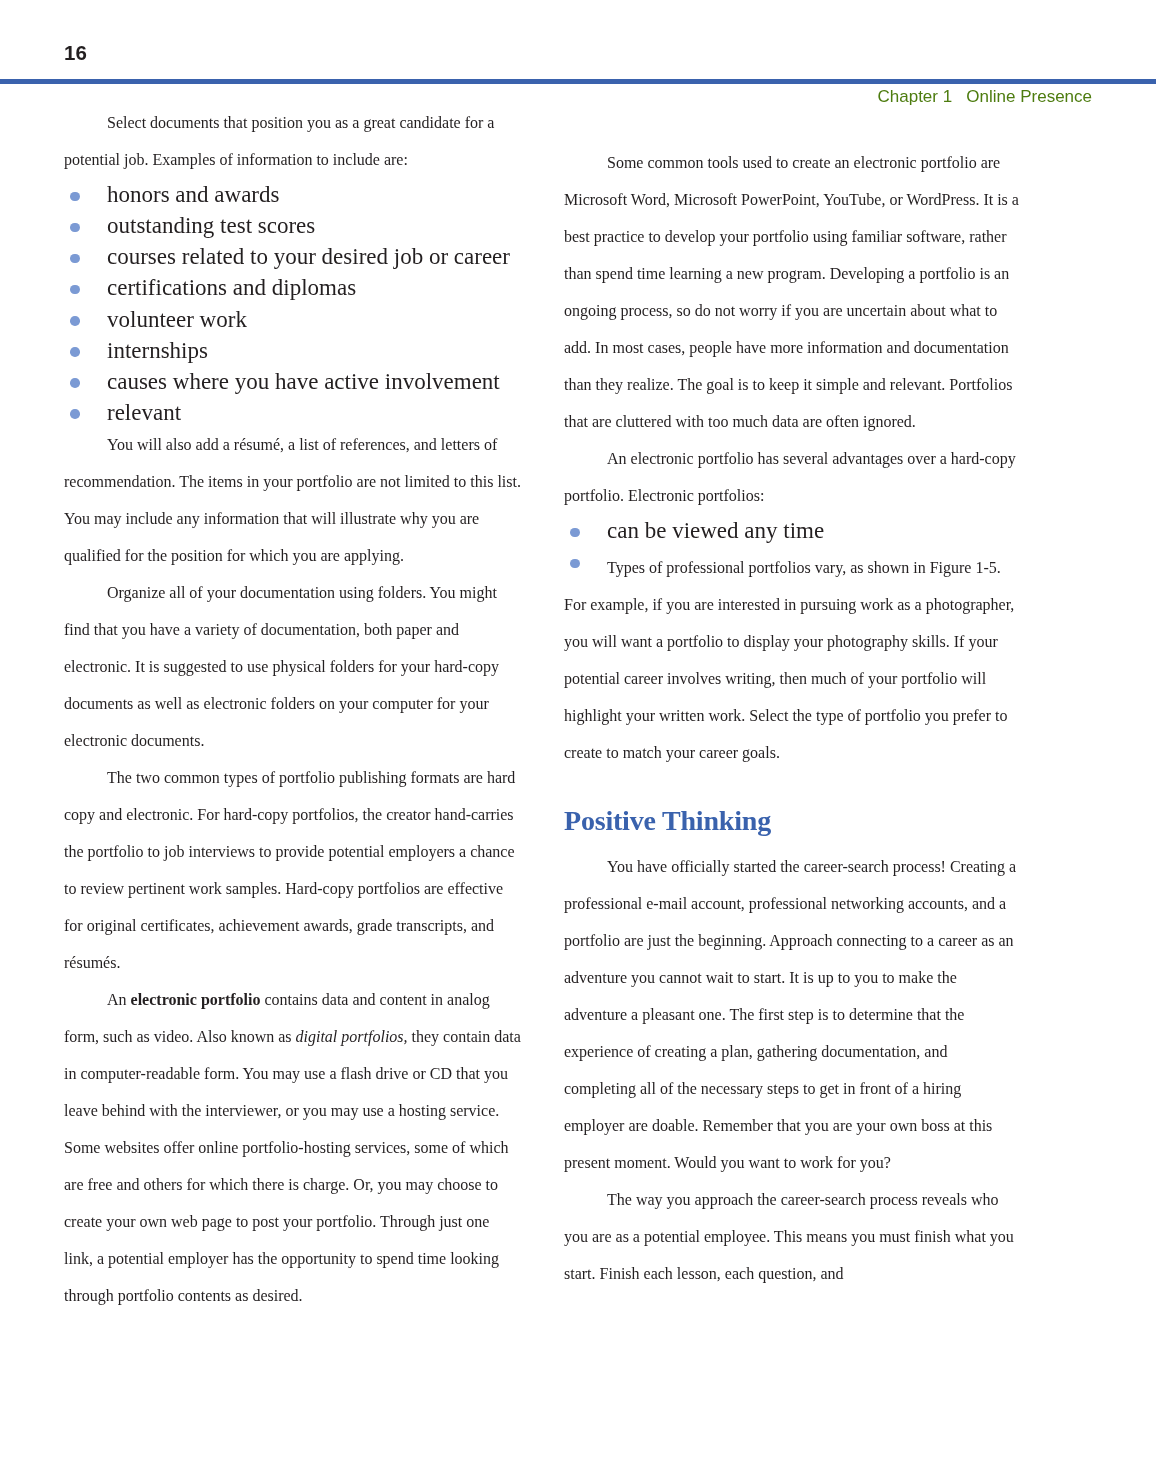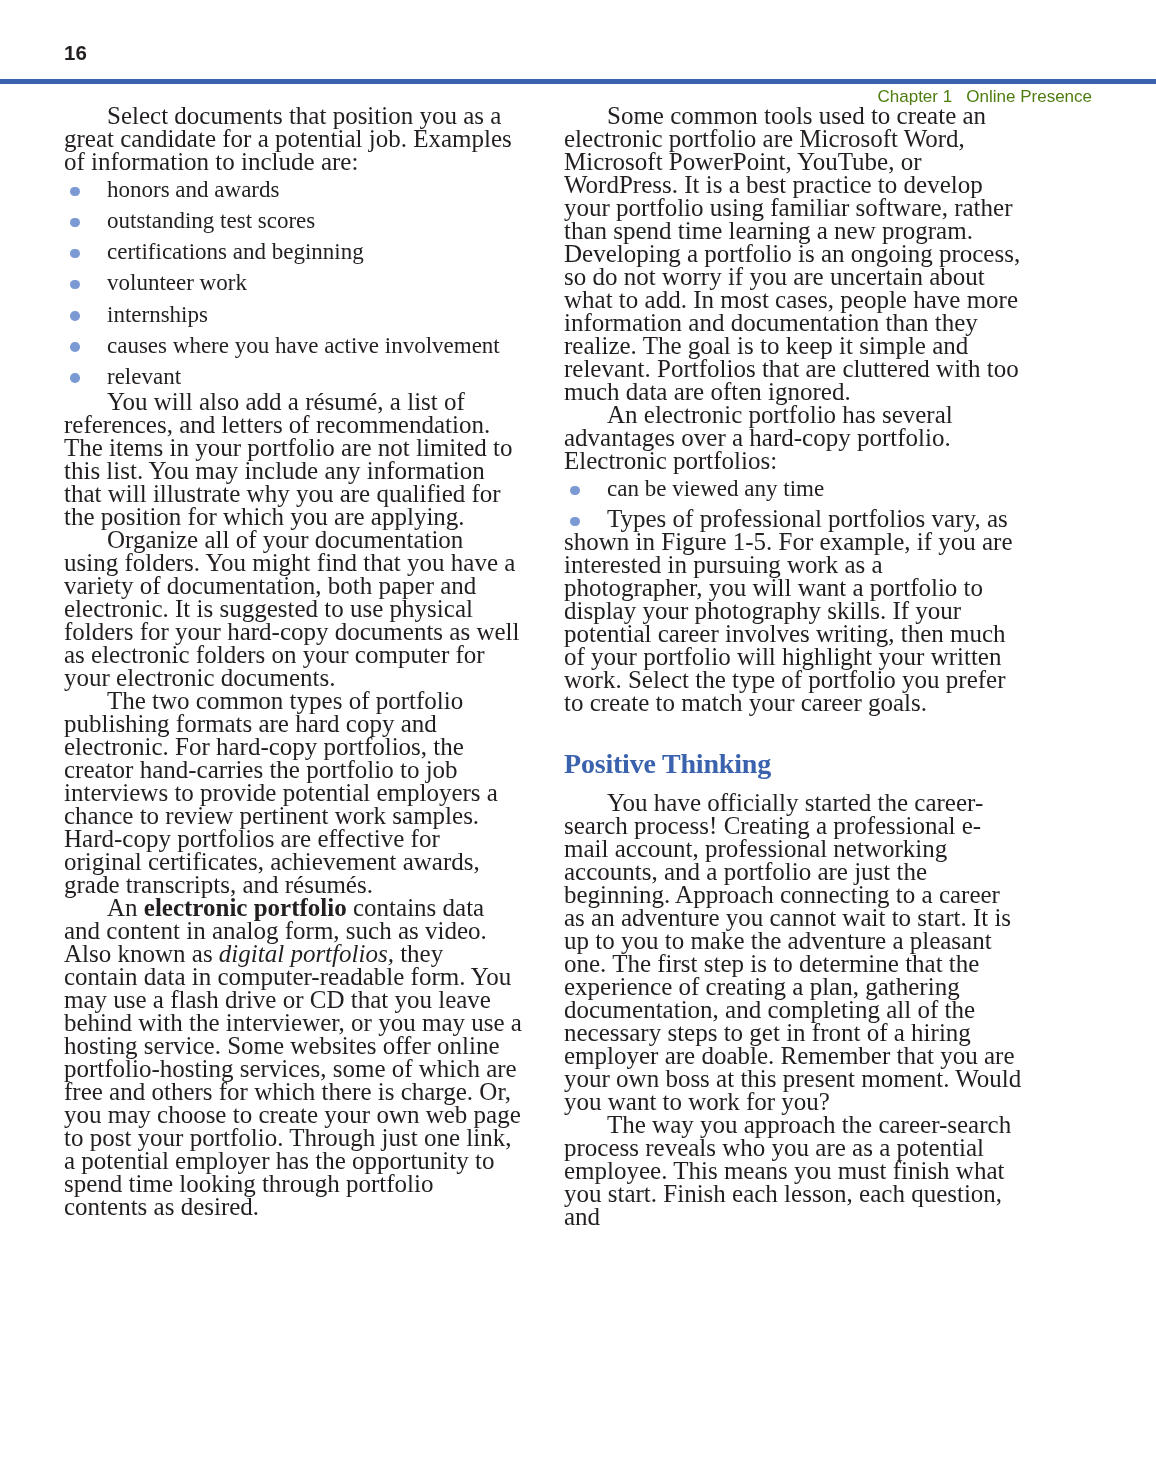--- a/index.html
+++ b/index.html
@@ -69,26 +69,26 @@
     left: 64px;
     width: 1028px;
     height: 1230px;
   }
   .col {
     position: absolute;
     top: 0;
     width: 458px;
   }
   .col-left  { left: 0px; }
-  .col-right { left: 500px; }
+  .col-right { left: 500px; margin-top: 40px; }
 
   p.body {
     margin: 0;
-    font-size: 25px;
-    line-height: 23px;
+    font-size: 16px;
+    line-height: 37px;
     text-indent: 43px;
     text-align: left;
     hyphens: none;
     -webkit-hyphens: none;
   }
 
   ul.bullets {
     margin: 0;
     padding: 0;
     list-style: none;
@@ -145,21 +145,22 @@
 
     <div class="col col-left">
 
       <p class="body">Select documents that position you as a great candidate for a potential job. Examples of information to include are:</p>
 
       <div class="sp-4"></div>
 
       <ul class="bullets">
         <li><span class="bullet-dot"></span><span>honors and awards</span></li>
         <li><span class="bullet-dot"></span><span>outstanding test scores</span></li>
-        <li><span class="bullet-dot"></span><span>certifications and beginning</span></li>
+        <li><span class="bullet-dot"></span><span>courses related to your desired job or career</span></li>
+        <li><span class="bullet-dot"></span><span>certifications and diplomas</span></li>
         <li><span class="bullet-dot"></span><span>volunteer work</span></li>
         <li><span class="bullet-dot"></span><span>internships</span></li>
         <li><span class="bullet-dot"></span><span>causes where you have active involvement</span></li>
         <li><span class="bullet-dot"></span><span>relevant</span></li>
       </ul>
 
       <p class="body tight-after-list">You will also add a résumé, a list of references, and letters of recommendation. The items in your portfolio are not limited to this list. You may include any information that will illustrate why you are qualified for the position for which you are applying.</p>
       <p class="body">Organize all of your documentation using folders. You might find that you have a variety of documentation, both paper and electronic. It is suggested to use physical folders for your hard-copy documents as well as electronic folders on your computer for your electronic documents.</p>
       <p class="body">The two common types of portfolio publishing formats are hard copy and electronic. For hard-copy portfolios, the creator hand-carries the portfolio to job interviews to provide potential employers a chance to review pertinent work samples. Hard-copy portfolios are effective for original certificates, achievement awards, grade transcripts, and résumés.</p>
 

